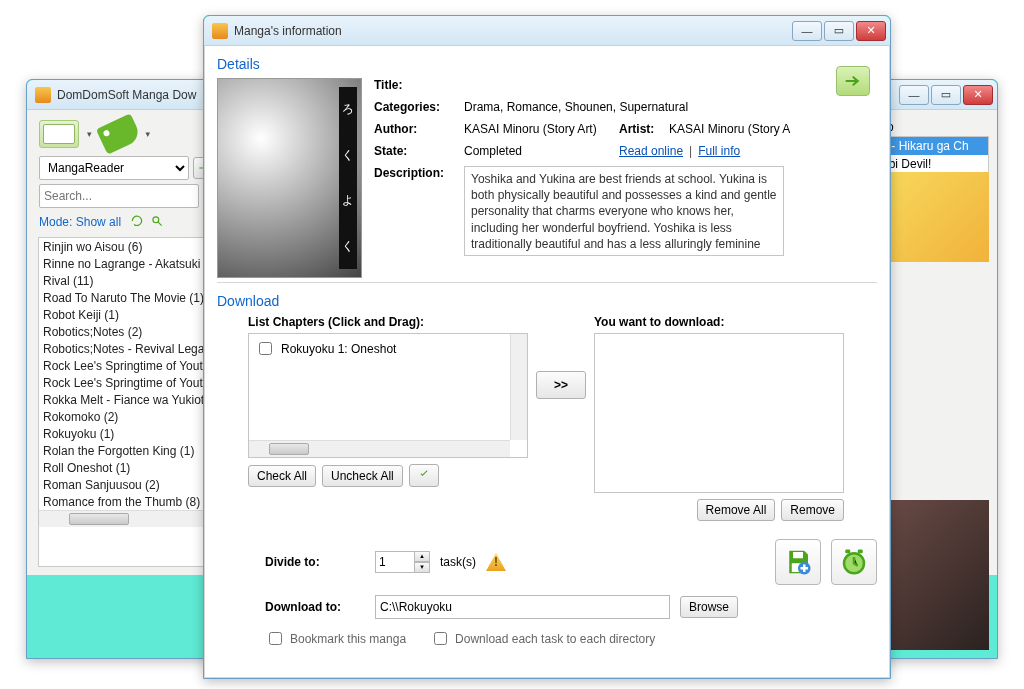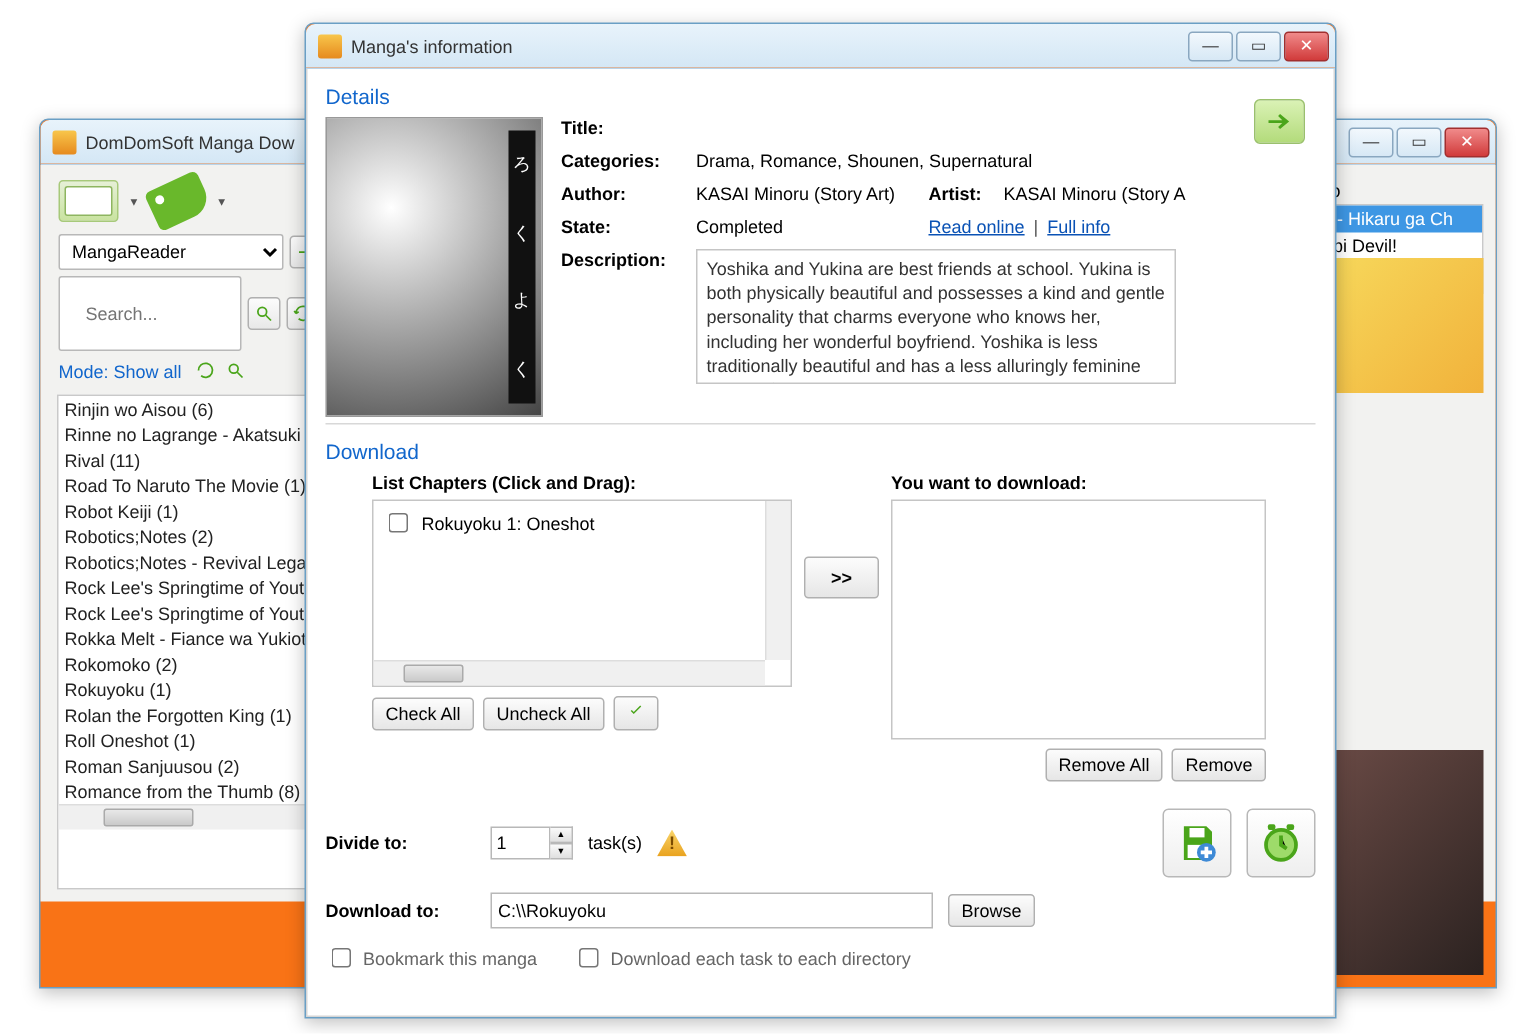--- a/index.html
+++ b/index.html
@@ -1,18 +1,18 @@
 <!DOCTYPE html>
 <html><head>
 <meta charset="utf-8">
 <style>
 * { box-sizing: border-box; font-family: "Segoe UI", Tahoma, sans-serif; font-size: 12px; }
 body { margin: 0; padding: 0; background: #fff; position: relative; width: 1024px; height: 689px; overflow: hidden; }
 
-.window { position: absolute; background: #f97316; border: 1px solid #6a9fc5; border-radius: 6px 6px 0 0; box-shadow: 0 3px 12px rgba(0,0,0,0.25); }
+.window { position: absolute; background: #5eead4; border: 1px solid #6a9fc5; border-radius: 6px 6px 0 0; box-shadow: 0 3px 12px rgba(0,0,0,0.25); }
 .titlebar { height: 30px; display: flex; align-items: center; padding: 0 4px 0 8px; background: linear-gradient(#e8f3fb, #d4e7f5); border-bottom: 1px solid #b9d4e9; border-radius: 6px 6px 0 0; }
 .titlebar .app-icon { width: 16px; height: 16px; background: linear-gradient(#f8c64b,#e68a1e); border-radius: 2px; margin-right: 6px; }
 .titlebar .title { color: #333; flex: 1; }
 .winbtns { display: flex; gap: 2px; }
 .winbtn { width: 30px; height: 20px; border: 1px solid #8aa7c0; border-radius: 3px; background: linear-gradient(#f2f8fd, #d7e8f5); display:flex;align-items:center;justify-content:center;color:#333;font-size:11px;cursor:pointer;}
 .winbtn.close { background: linear-gradient(#f08a8a,#d13b3b); color:#fff; border-color:#a12f2f;}
 .window-body { padding: 8px; background: #f2f2f0; }
 
 .back-window { left: 26px; top: 79px; width: 972px; height: 580px; }
 
@@ -20,21 +20,21 @@
 .tb-icon { width: 40px; height: 28px; border-radius:3px; }
 .tb-icon.cal { background: linear-gradient(#e6f0d7,#c9e3a0); border:1px solid #a7c97a; position:relative; }
 .tb-icon.cal::before{content:'';position:absolute;left:3px;top:3px;right:3px;bottom:3px;border:1px solid #8eb560;background:#fff;border-radius:2px;}
 .tb-icon.tag { width:38px; height:28px; background:#69b82b; border-radius:4px 4px 14px 4px; position:relative; transform: rotate(-25deg);}
 .tb-icon.tag::after{content:'';position:absolute;left:5px;top:5px;width:6px;height:6px;background:#fff;border-radius:50%;}
 .dd-arrow{font-size:9px;color:#555;}
 
 .src-row { display:flex; gap:4px; align-items:center; margin-bottom:4px; padding: 0 4px;}
 select.combo, input.txt { border:1px solid #b8b8b8; background:#fff; padding:3px 4px; border-radius:2px;}
 .combo { width: 150px; }
-input.search { width: 122px; padding: 17px;}
+input.search { width: 160px; padding: 4px;}
 .sq-btn { width:22px; height:22px; border:1px solid #b0b0b0; border-radius:3px; background:linear-gradient(#fcfcfc,#e8e8e8); display:flex;align-items:center;justify-content:center; cursor:pointer;}
 .sq-btn svg{width:14px;height:14px;}
 .mode { color:#1166cc; padding: 2px 4px 6px; }
 .mode a { color:#1166cc; text-decoration:none;}
 
 .manga-list { background:#fff; border:1px solid #c9c9c9; width: 190px; height: 330px; overflow:hidden; margin-left:3px;}
 .manga-list .li { padding: 1.5px 4px; white-space:nowrap; color:#222; }
 .h-scroll { height:17px; background:#f0f0f0; border-top:1px solid #ddd; display:flex;align-items:center;}
 .h-scroll .thumb{height:12px;width:60px;margin-left:30px;background:linear-gradient(#e8e8e8,#cacaca);border:1px solid #aaa;border-radius:2px;}
 
@@ -71,21 +71,21 @@
 .col { display:flex; flex-direction:column; }
 .chap-label { font-weight:bold; margin-bottom:4px; }
 .chap-box { width:280px; height:125px; border:1px solid #c5c5c5; background:#fff; padding:4px; overflow:hidden; position:relative;}
 .chap-box .row-item{display:flex;align-items:center;gap:6px;padding:1px 2px;}
 .btn { border:1px solid #b0b0b0; background:linear-gradient(#fcfcfc,#e6e6e6); padding:4px 10px; border-radius:3px; cursor:pointer;}
 .btn.small{padding:3px 8px;}
 .btn-row{display:flex;gap:6px;margin-top:6px;align-items:center;}
 .move-btn{width:50px;height:28px;font-weight:bold;}
 .want-box{width:250px;height:160px;border:1px solid #c5c5c5;background:#fff;}
 
-.bottom { margin-top:18px; }
+.bottom { margin-top:18px;margin-left:48px; }
 .form-row{display:flex;align-items:center;gap:10px;margin-bottom:10px;}
 .form-row .flabel{width:100px;font-weight:bold;}
 .spin { display:flex; }
 .spin input{width:40px;padding:3px;border:1px solid #b8b8b8;}
 .spin .spinb{width:15px;display:flex;flex-direction:column;}
 .spin .spinb div{height:11px;border:1px solid #b8b8b8;border-left:none;font-size:7px;text-align:center;background:linear-gradient(#fafafa,#e0e0e0);cursor:pointer;}
 .warn{width:20px;height:18px;background:linear-gradient(#f9d56b,#e9a21e);clip-path:polygon(50% 0,100% 100%,0 100%);display:flex;align-items:center;justify-content:center;color:#7a4a00;font-weight:bold;}
 .path-in{width:295px;padding:4px;border:1px solid #b8b8b8;}
 .big-icon{width:46px;height:46px;border:1px solid #b8b8b8;border-radius:4px;background:linear-gradient(#fff,#eee);display:flex;align-items:center;justify-content:center;}
 .chk-row{display:flex;gap:24px;margin-top:4px;}

